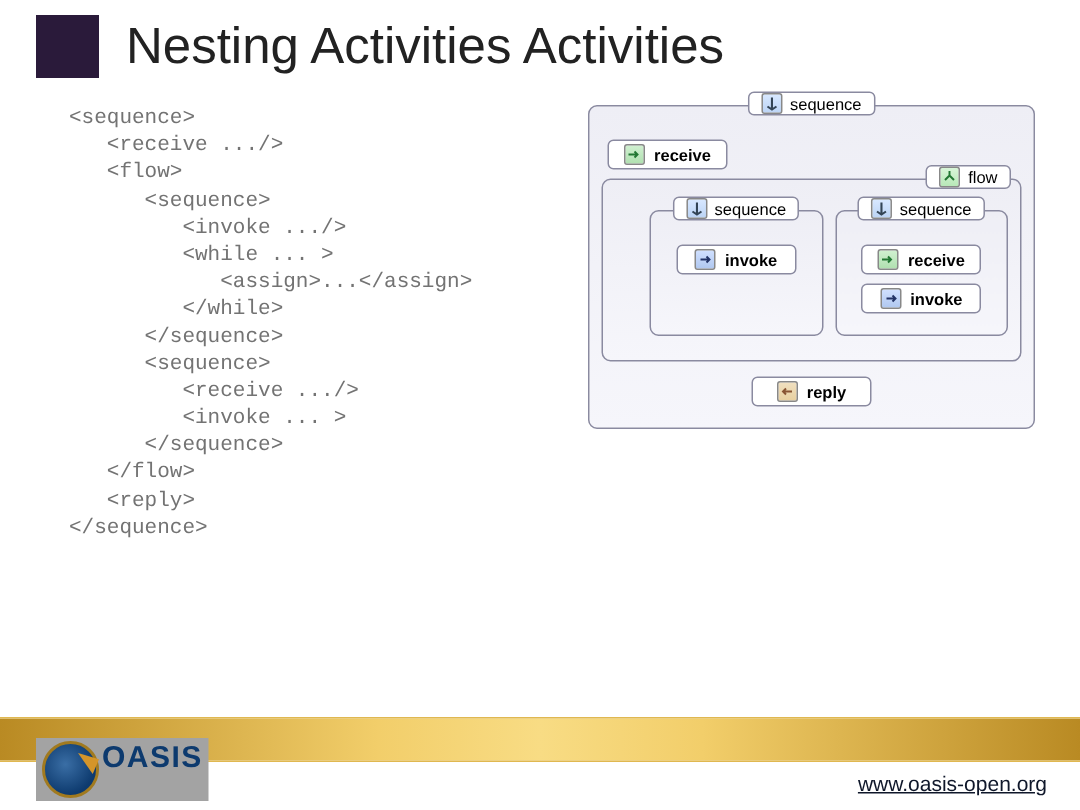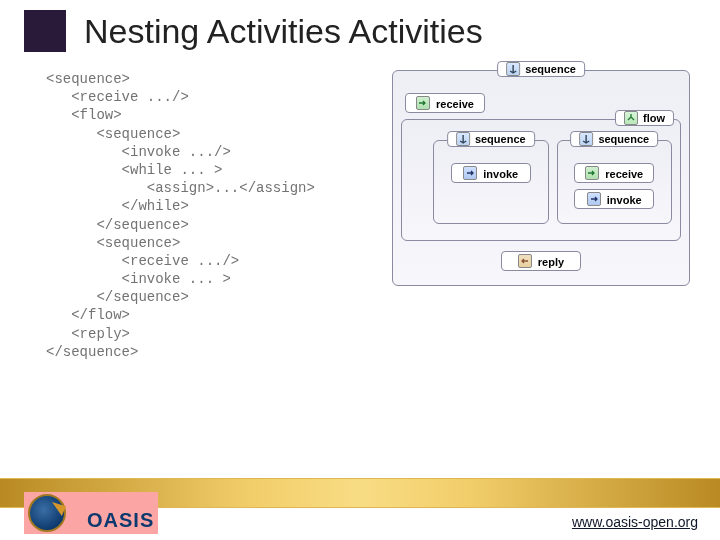--- a/index.html
+++ b/index.html
@@ -55,23 +55,23 @@
   .db-label {
     position: absolute;
     top: -10px;
     left: 50%;
     transform: translateX(-50%);
     background: #fff;
     border: 1px solid #8a8aa0;
     border-radius: 4px;
     padding: 0px 8px;
     font-size: 11px;
-    font-weight: bold;
+    font-weight: normal;
     display: flex;
-    align-items: center;
+    align-items: flex-end;
     gap: 5px;
   }
   .flow-row { display: flex; gap: 8px; }
   .flow-row > .db-box { flex: 1; }
 
   .act {
     background: #fff;
     border: 1px solid #8a8aa0;
     border-radius: 4px;
     padding: 2px 8px;
@@ -113,22 +113,22 @@
     position: absolute;
     left: 0; right: 0; top: 0;
     height: 30px;
     background: linear-gradient(90deg, #b98a23 0%, #f2ce6a 35%, #f8dc84 50%, #f2ce6a 65%, #b98a23 100%);
     border-top: 1px solid #e0b850;
     border-bottom: 1px solid #e0b850;
   }
   .footer-logo {
     position: absolute;
     left: 24px; bottom: 6px;
-    display: flex; align-items: flex-end; gap: 21px;
-    background: #fca5a5;
+    display: flex; align-items: flex-start; gap: 2px;
+    background: #a3a3a3;
     padding: 2px 4px;
   }
   .oasis-glyph {
     width: 38px; height: 38px;
     background: radial-gradient(circle at 40% 40%, #3a6ea5 0%, #0d3a6e 70%);
     border-radius: 50%;
     border: 2px solid #a17a1f;
     position: relative;
   }
   .oasis-glyph::after {

